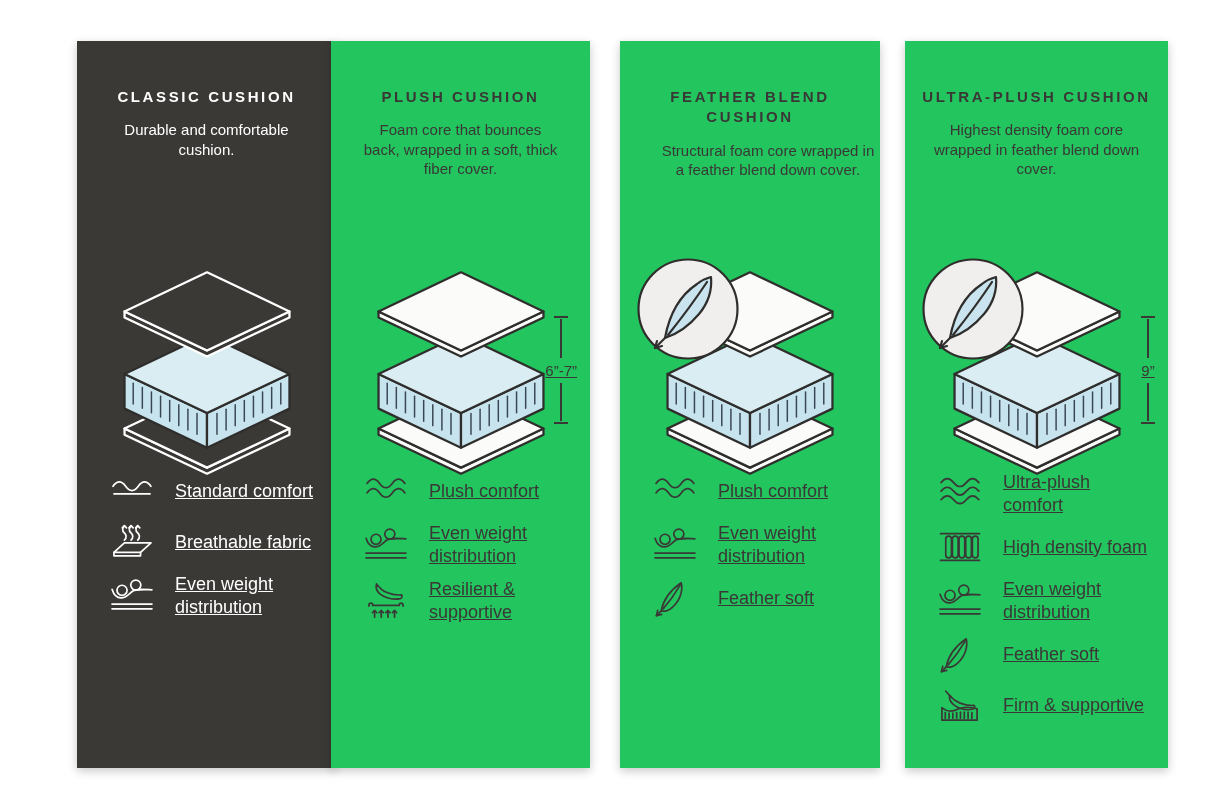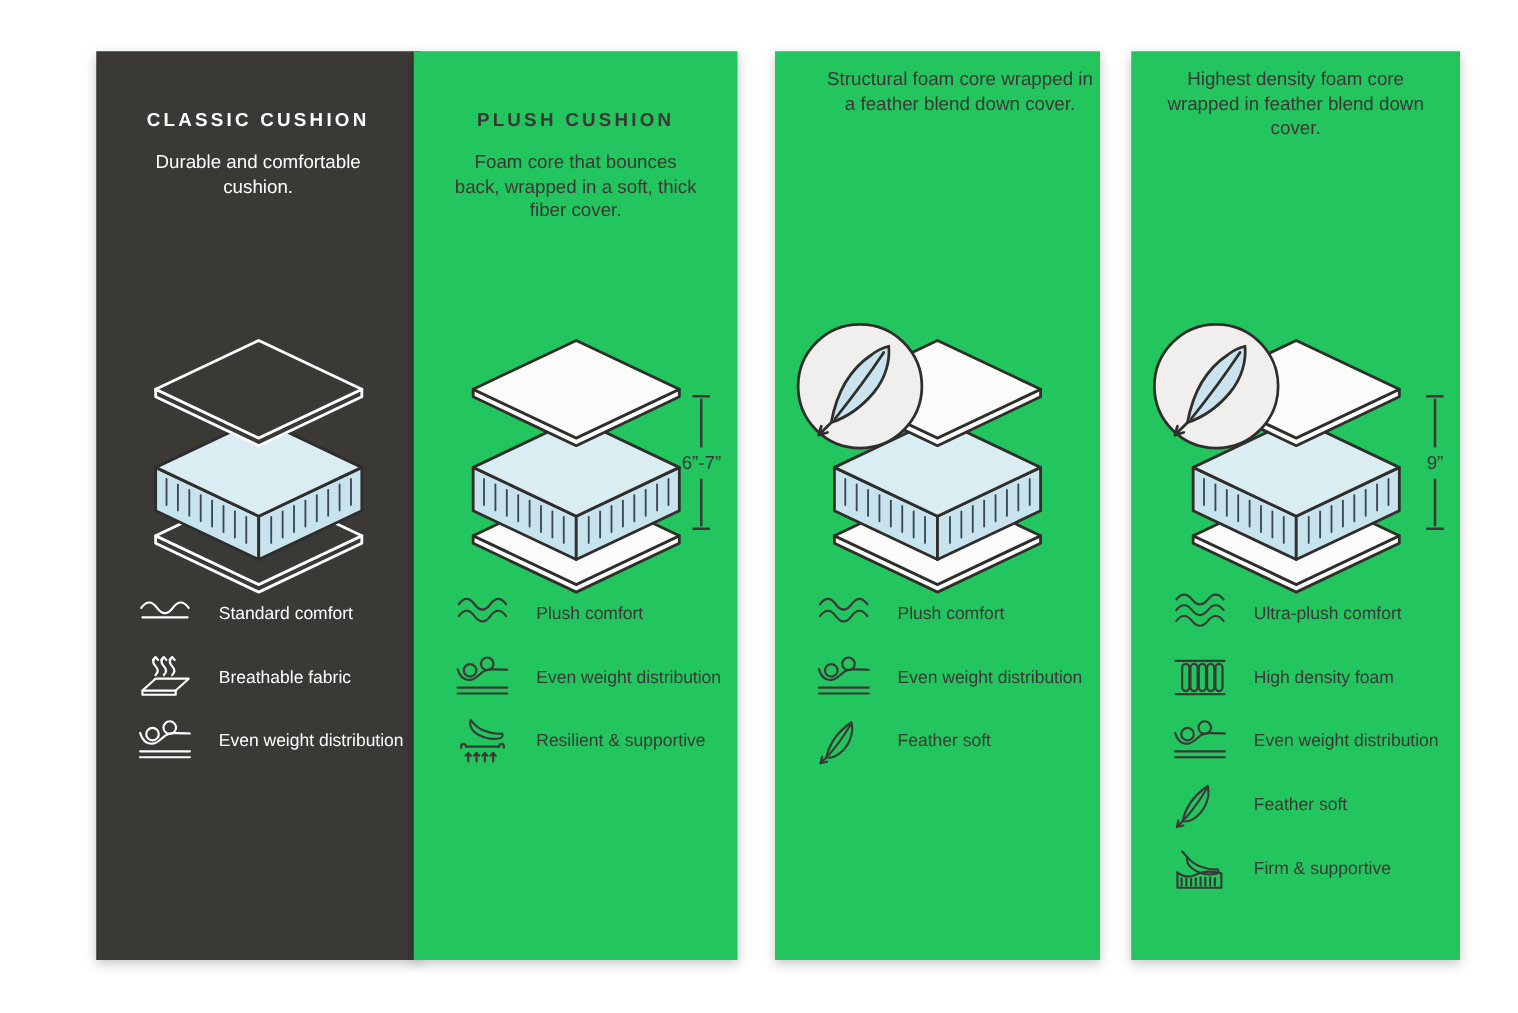--- a/index.html
+++ b/index.html
@@ -19,26 +19,26 @@
   #card-1 .desc{max-width:172px;}
   #card-2 .desc{max-width:196px;}
   #card-3 .desc{max-width:238px;margin-left:36px;}
   #card-4 .desc{max-width:206px;}
   .diagram{position:absolute;top:213px;left:0;right:0;height:245px;}
   .cushion{position:absolute;left:50%;transform:translateX(-50%);top:14px;width:200px;height:217px;}
   .badge{position:absolute;left:15px;top:2px;width:106px;height:106px;}
   .dim{position:absolute;right:13px;top:62px;height:108px;display:flex;flex-direction:column;align-items:center;}
   .dim .cap{width:14px;height:2px;background:#3a3836;flex:0 0 auto;}
   .dim .seg{width:2px;flex:1 1 auto;background:#3a3836;margin:1px 0;}
-  .dim .dim-label{font-size:15px;color:#3a3836;padding:3px 0;white-space:nowrap;}
+  .dim .dim-label{font-size:15px;color:#3a3836;padding:3px 0;white-space:nowrap;text-decoration:underline;}
   .features{position:absolute;top:430px;left:30px;right:4px;list-style:none;margin:0;padding:0;}
   .features li{display:flex;align-items:center;margin-bottom:11px;}
   .feat-icon{flex:0 0 50px;width:50px;height:40px;display:flex;align-items:center;justify-content:center;}
   .feat-icon svg{width:46px;height:38px;stroke:currentColor;fill:none;stroke-width:1.8;stroke-linecap:round;stroke-linejoin:round;}
-  .feat-label{margin-left:18px;font-size:14px;line-height:1.25;max-width:152px;}
+  .feat-label{margin-left:18px;font-size:18px;line-height:1.25;max-width:152px;text-decoration:underline;}
   .stack .plate{fill:var(--plateFill);stroke:var(--plateStroke);stroke-width:2.6;stroke-linejoin:round;}
   .stack .btop{fill:var(--boxTop);stroke:var(--boxStroke);stroke-width:2.6;stroke-linejoin:round;}
   .stack .bside{fill:var(--boxSide);stroke:var(--boxStroke);stroke-width:2.6;stroke-linejoin:round;}
   .stack .hatch line{stroke:var(--hatch);stroke-width:1.7;stroke-linecap:round;}
   .badge circle{fill:#f0efed;stroke:#2f2e2c;stroke-width:2.2;}
   .badge .fbody{fill:#c9e4ee;stroke:#2f2e2c;stroke-width:2.2;stroke-linejoin:round;}
   .badge .fline{fill:none;stroke:#2f2e2c;stroke-width:2.2;stroke-linecap:round;}
 </style>
 </head>
 <body>
@@ -177,20 +177,21 @@
           <line x1="33" y1="37" x2="33" y2="30"></line>
             <path d="M30.8,32.2 L33,30 L35.2,32.2"></path>
         </svg>
       </span>
       <span class="feat-label">Resilient &amp; supportive</span>
     </li>
   </ul>
 </section>
 
 <section class="card light" id="card-3">
+  <h2 class="title">FEATHER BLEND CUSHION</h2>
   <p class="desc">Structural foam core wrapped in a feather blend down cover.</p>
   <div class="diagram">
     <svg class="cushion" viewBox="0 0 230 250">
         <use href="#stack-sym"></use>
       </svg>
     <svg class="badge" viewBox="0 0 106 106">
       <circle cx="53" cy="53" r="49.5"></circle>
       <path class="fbody" d="M30,82 C34,60 44,40 62,28 C67,24 72,22 76,21 C77,32 74,46 64,58 C54,70 42,78 30,82 Z"></path>
       <path class="fline" d="M33,79 C45,64 60,44 72,26"></path>
       <path class="fline" d="M30,82 L20,92"></path>
@@ -227,20 +228,21 @@
             <path d="M9.5,33.5 L4.5,38.5"></path>
             <path d="M4.5,38.5 L10,37.2 M4.5,38.5 L5.8,33"></path>
         </svg>
       </span>
       <span class="feat-label">Feather soft</span>
     </li>
   </ul>
 </section>
 
 <section class="card light" id="card-4">
+  <h2 class="title">ULTRA-PLUSH CUSHION</h2>
   <p class="desc">Highest density foam core wrapped in feather blend down cover.</p>
   <div class="diagram">
     <svg class="cushion" viewBox="0 0 230 250">
         <use href="#stack-sym"></use>
       </svg>
     <svg class="badge" viewBox="0 0 106 106">
       <circle cx="53" cy="53" r="49.5"></circle>
       <path class="fbody" d="M30,82 C34,60 44,40 62,28 C67,24 72,22 76,21 C77,32 74,46 64,58 C54,70 42,78 30,82 Z"></path>
       <path class="fline" d="M33,79 C45,64 60,44 72,26"></path>
       <path class="fline" d="M30,82 L20,92"></path>

